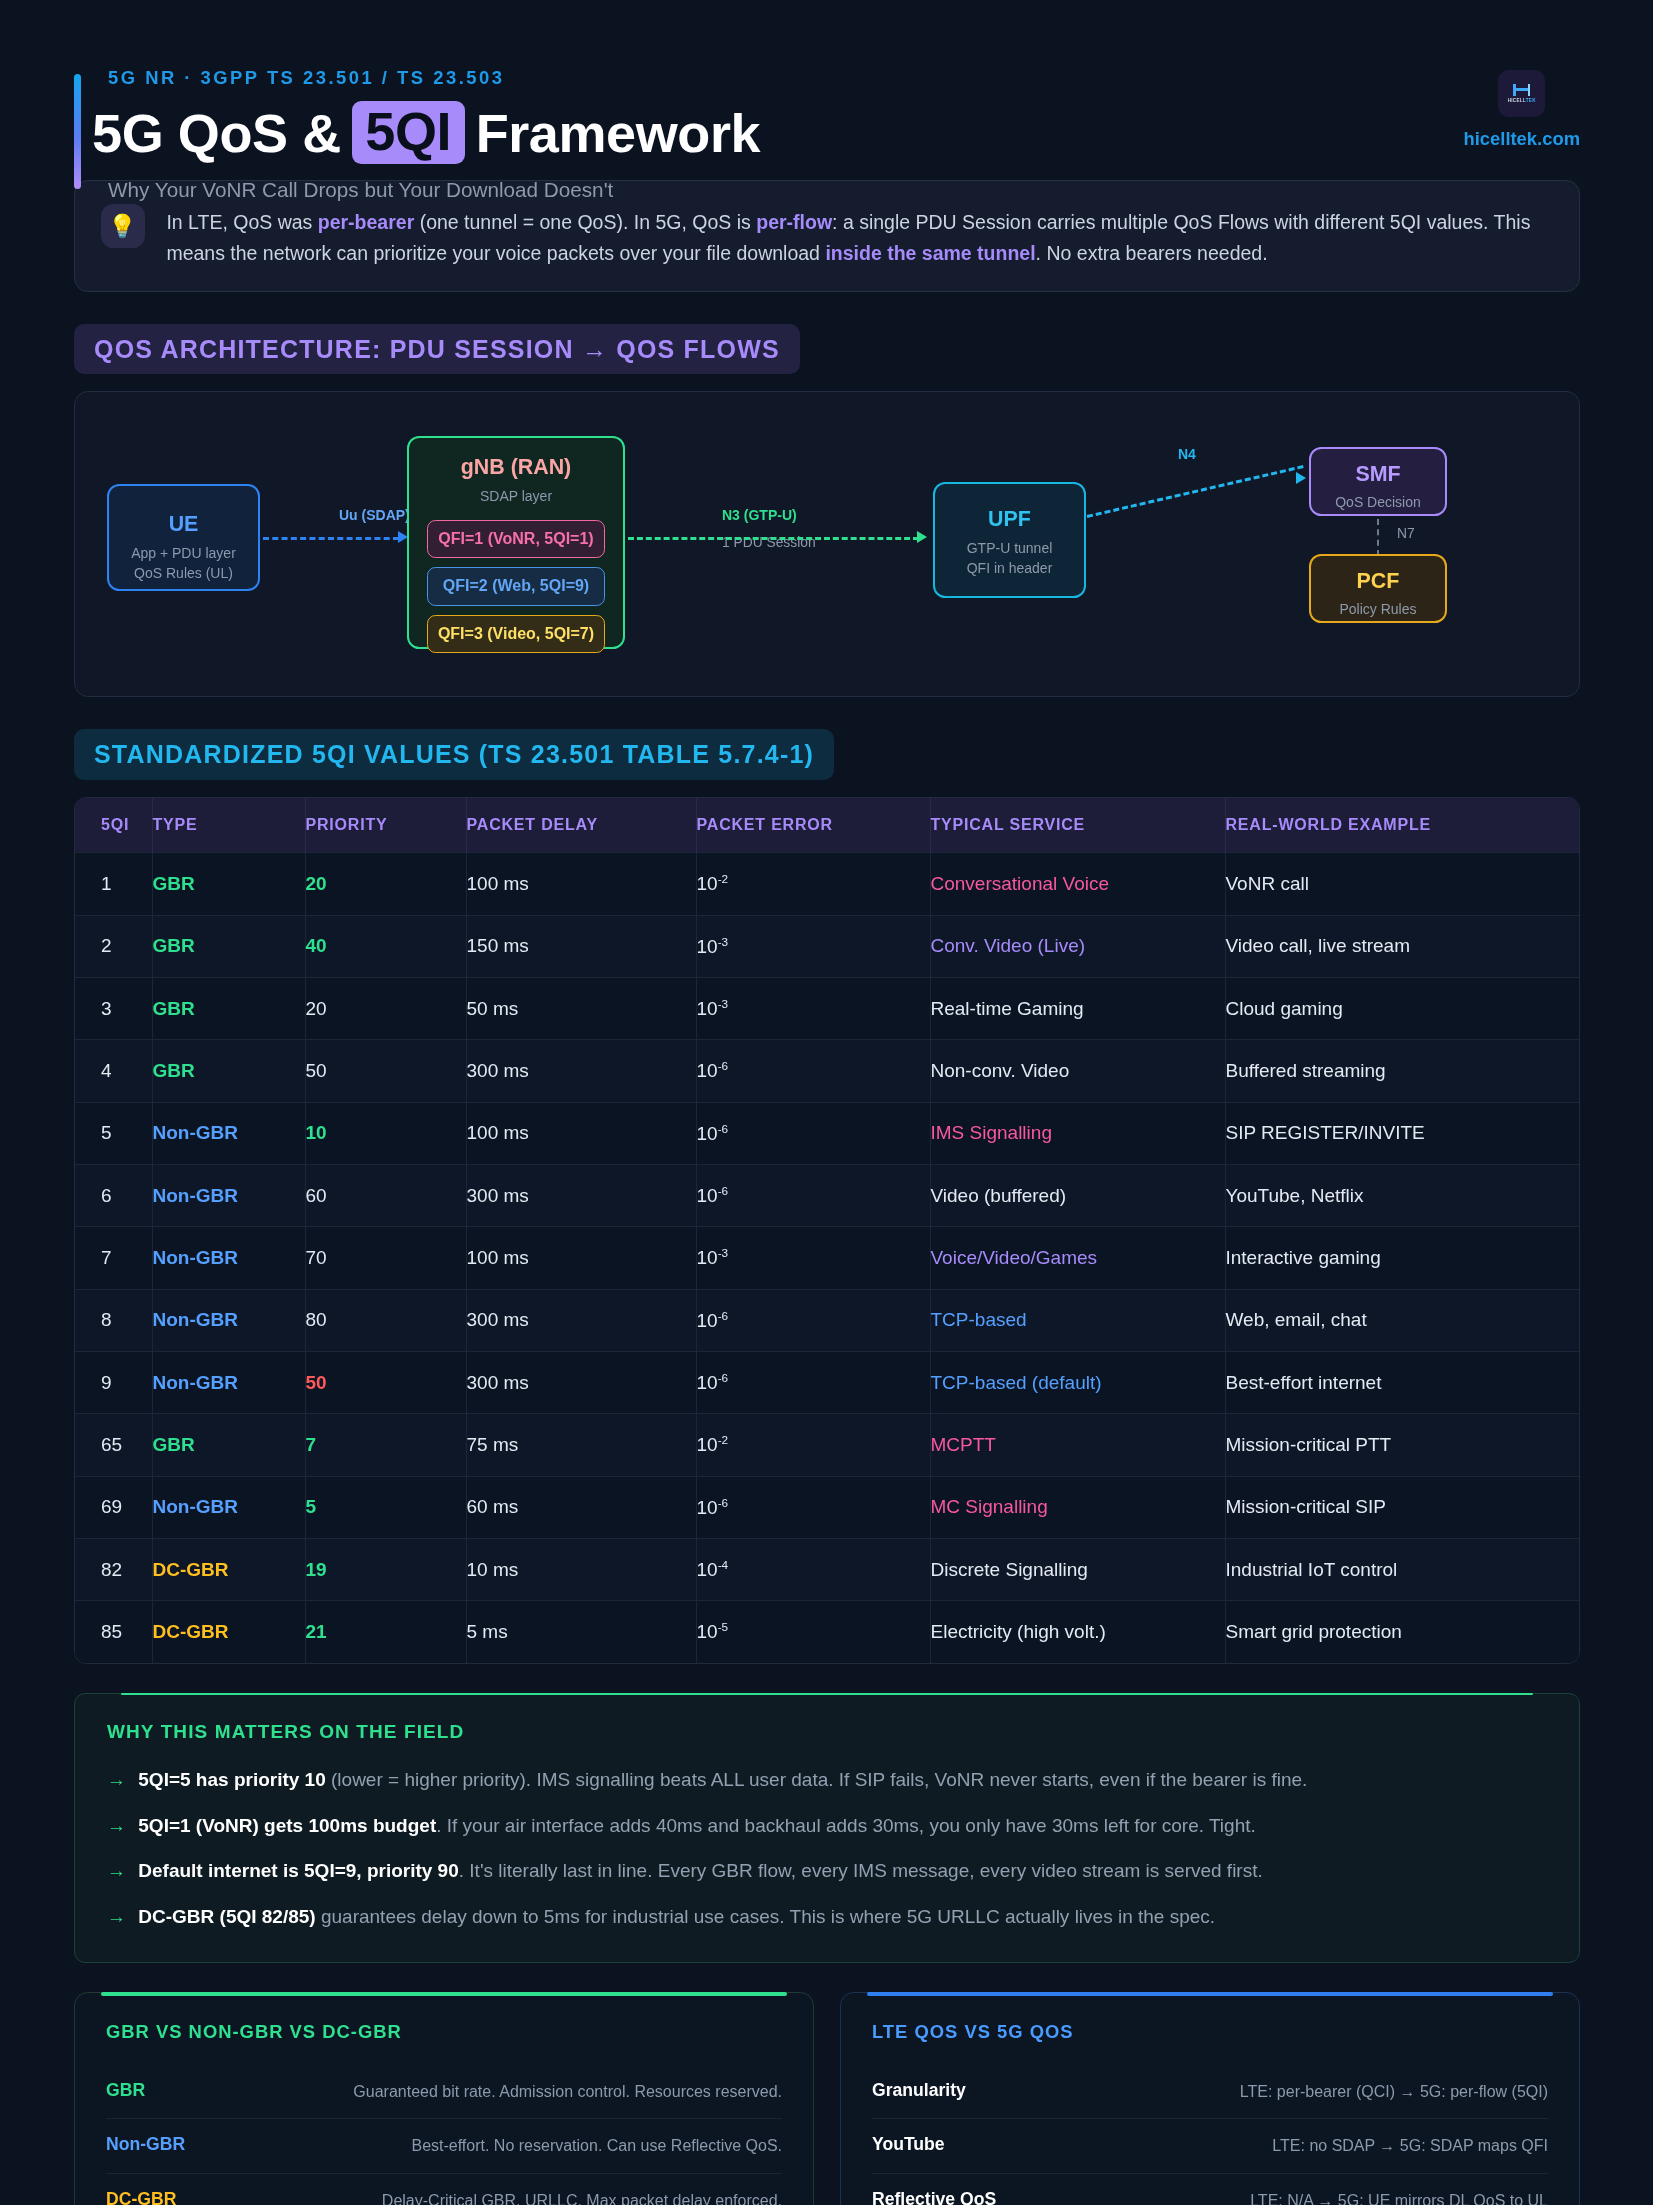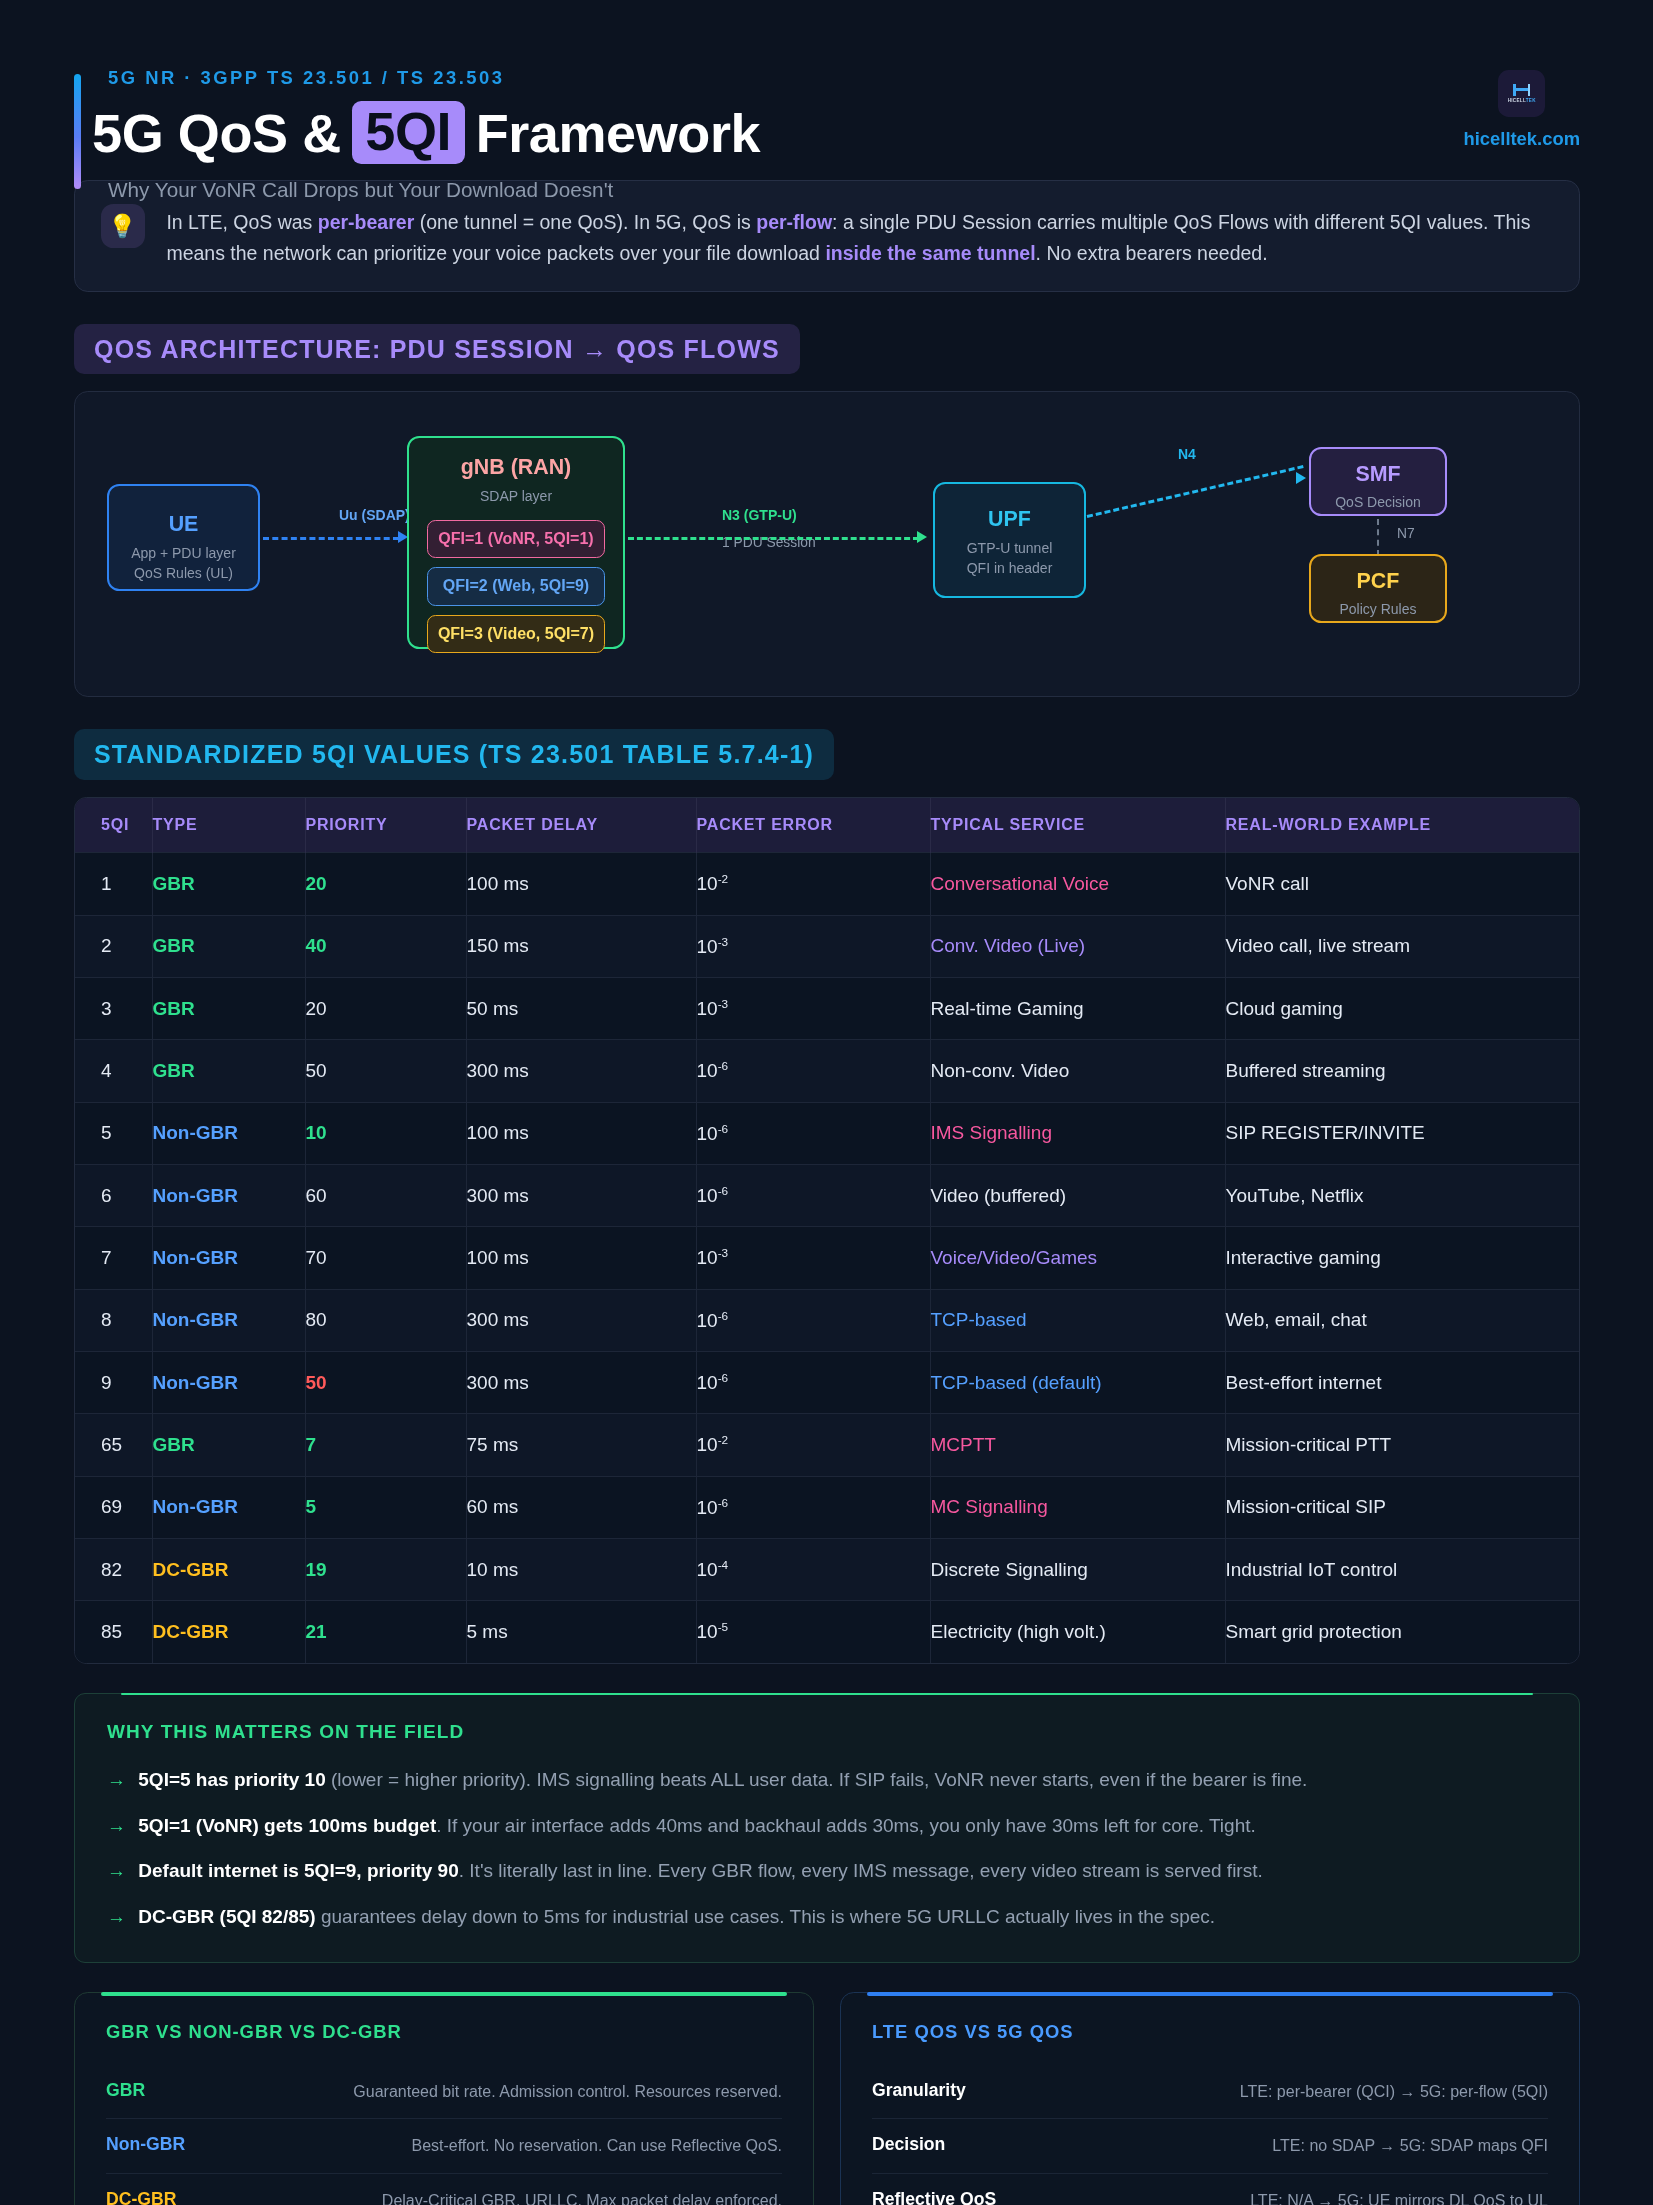--- a/index.html
+++ b/index.html
@@ -446,21 +446,21 @@
         </div>
     </div>
     <div class="panel right">
       <h3>LTE QOS VS 5G QOS</h3>
       <div id="right-rows">
           <div class="prow">
             <span class="k k-white">Granularity</span>
             <span class="v">LTE: per-bearer (QCI) → 5G: per-flow (5QI)</span>
           </div>
           <div class="prow">
-            <span class="k k-white">Decision</span>
+            <span class="k k-white">YouTube</span>
             <span class="v">LTE: no SDAP → 5G: SDAP maps QFI</span>
           </div>
           <div class="prow">
             <span class="k k-white">Reflective QoS</span>
             <span class="v">LTE: N/A → 5G: UE mirrors DL QoS to UL</span>
           </div>
           <div class="prow"></div>
         </div>
     </div>
   </div>

